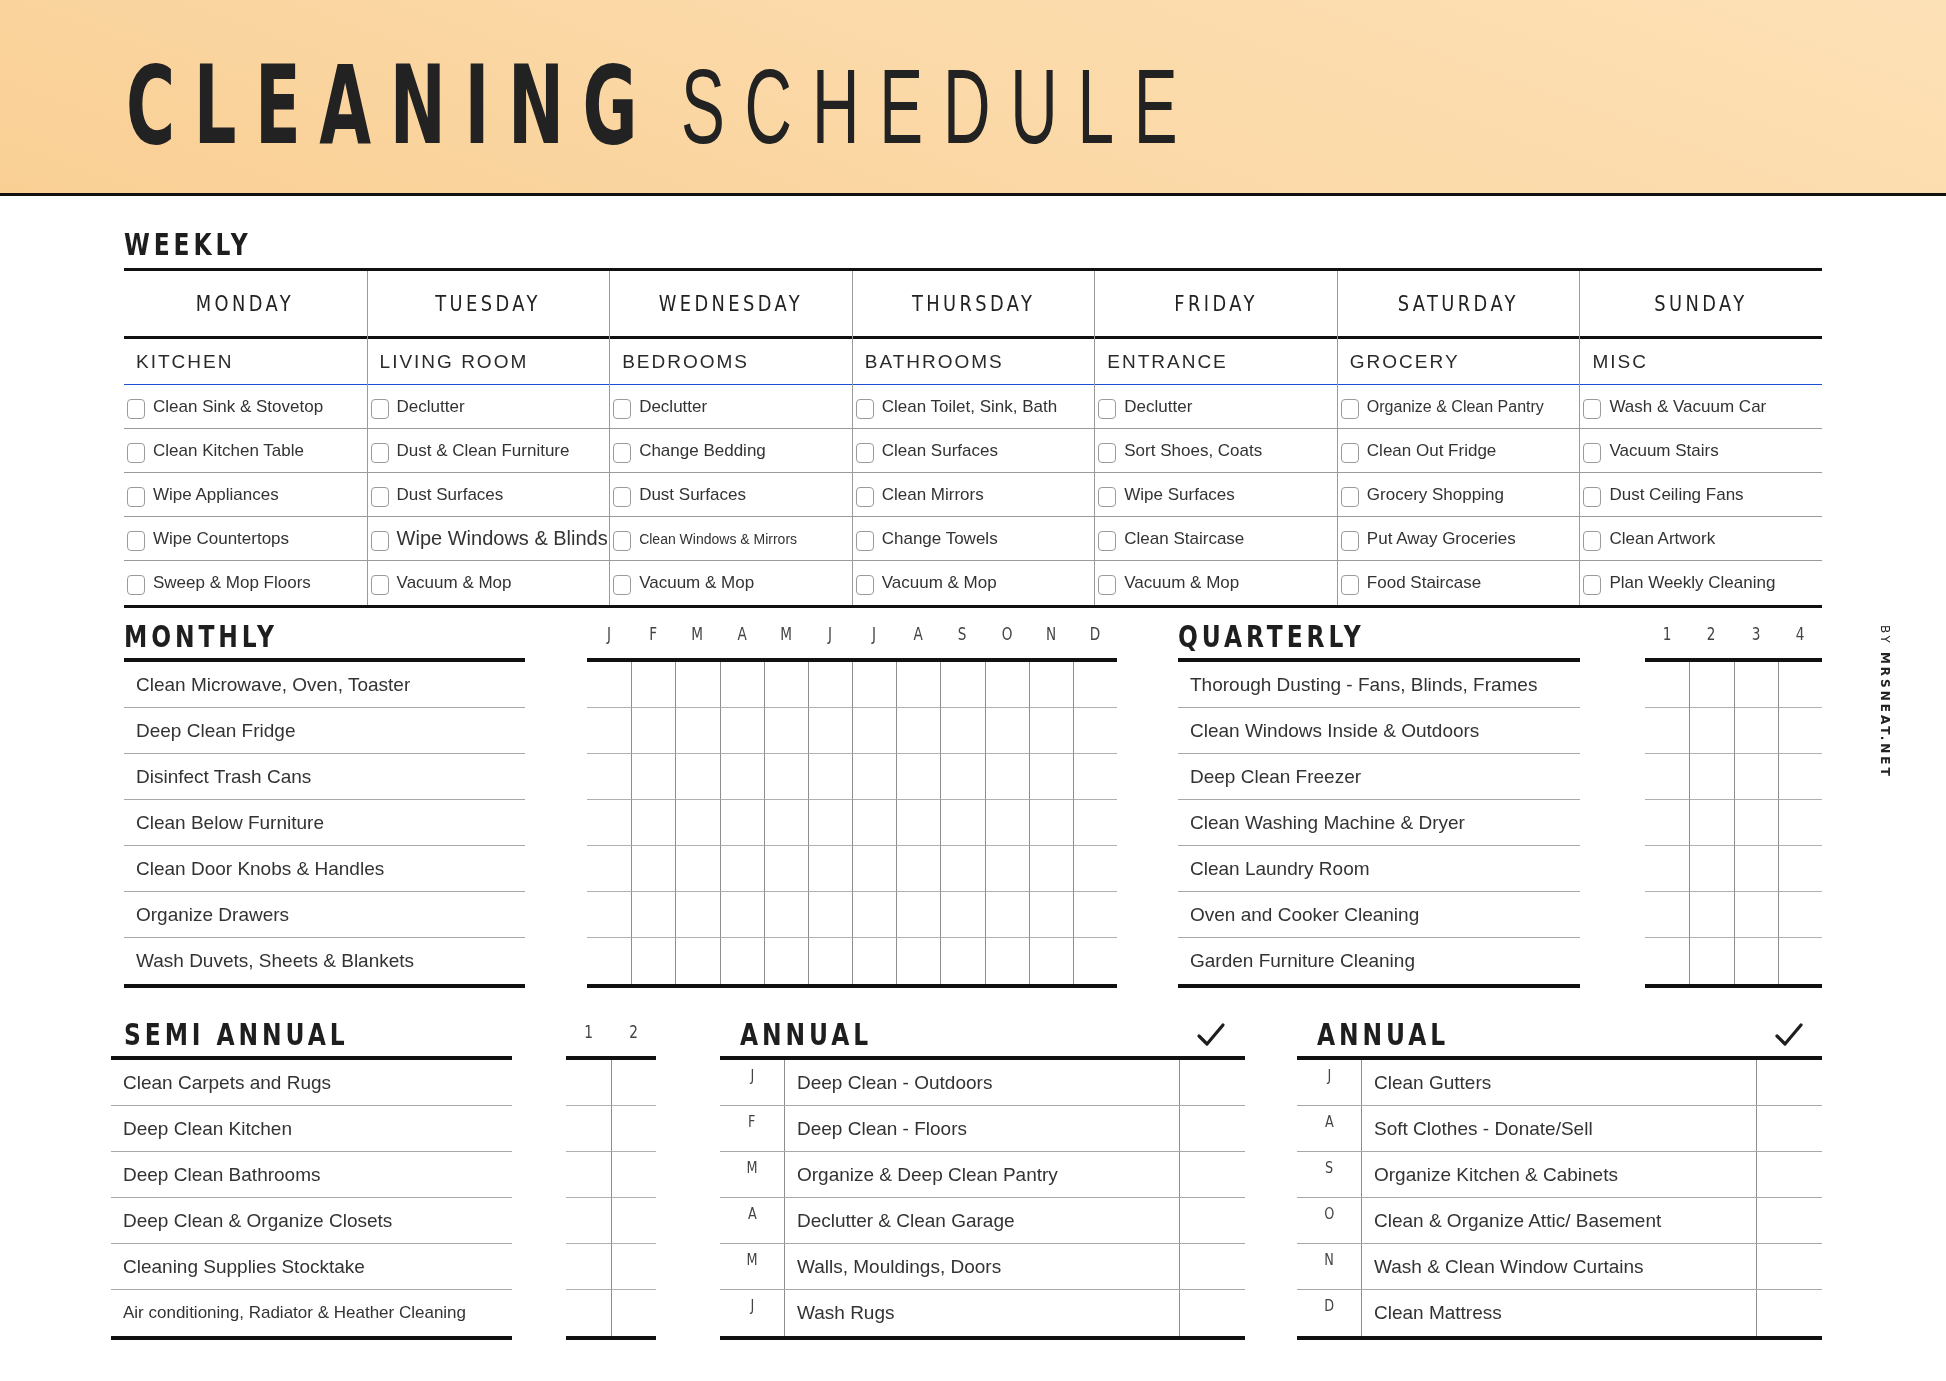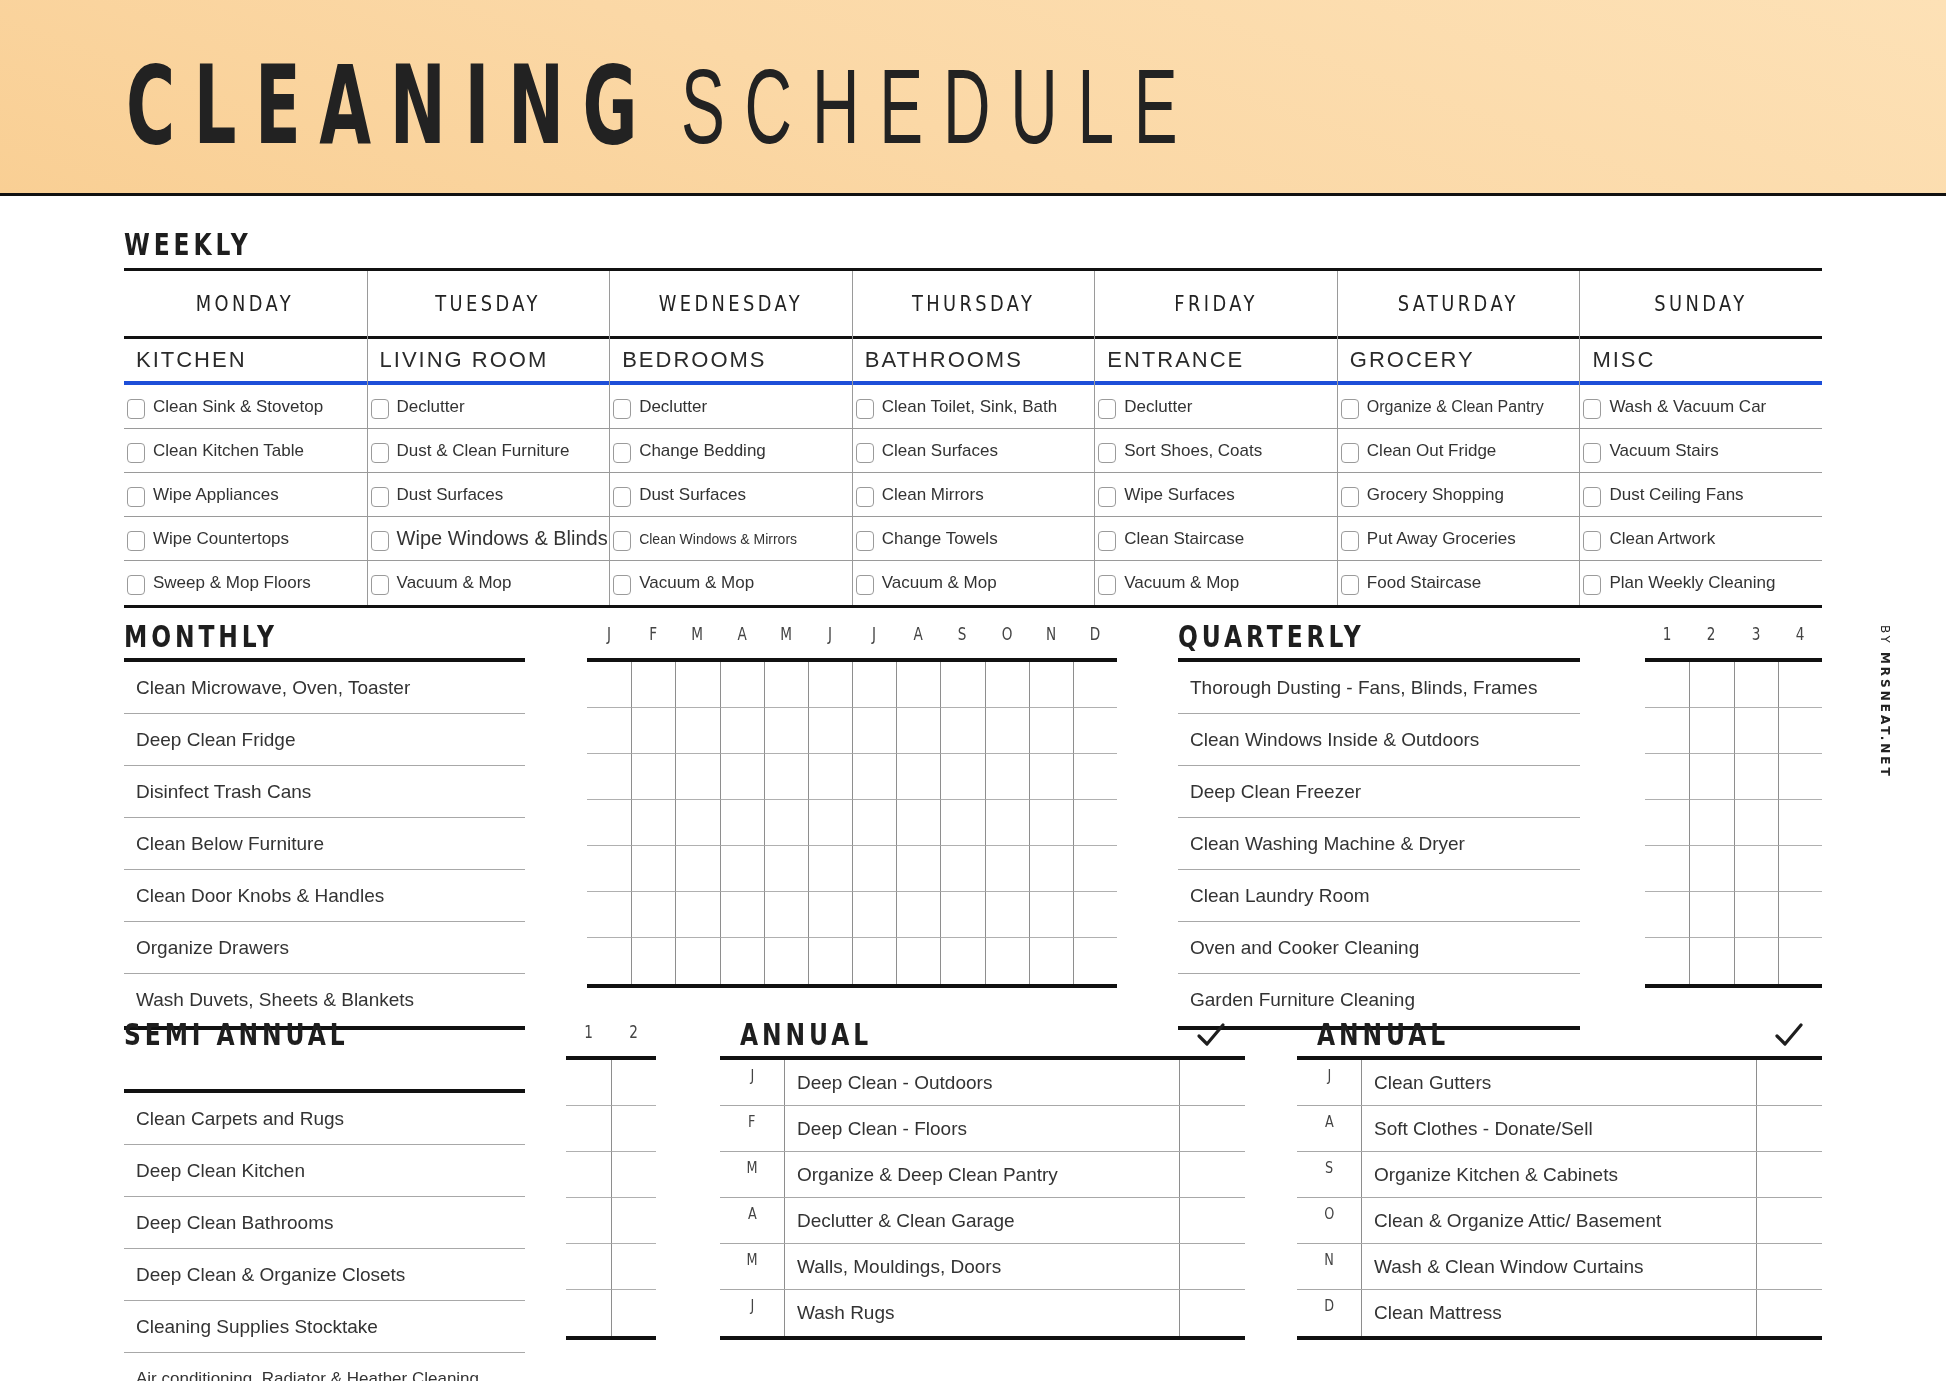--- a/index.html
+++ b/index.html
@@ -43,42 +43,42 @@
   .wk-col { border-left: 1px solid #9a9a9a; }
   .wk-col:first-child { border-left: none; }
   .wk-day {
     height: 68px; display: flex; align-items: center; justify-content: center;
     border-bottom: 3px solid #111;
     font-family: "DejaVu Sans", sans-serif; font-size: 21px; letter-spacing: 4px; color: #222;
   }
   .wk-day span { display: inline-block; transform: scaleX(0.85); }
   .wk-cat {
     height: 46px; display: flex; align-items: center; padding-left: 12px;
-    border-bottom: 4px solid #1d4ed8;
-    font-family: "Liberation Sans", sans-serif; font-size: 22px; letter-spacing: 2px; color: #2a2a2a;
+    border-bottom: 1px solid #1d4ed8;
+    font-family: "Liberation Sans", sans-serif; font-size: 19px; letter-spacing: 2px; color: #2a2a2a;
   }
   .wk-task {
     height: 44px; display: flex; align-items: center; padding-left: 2px;
     border-bottom: 1px solid #9a9a9a;
     font-family: "Liberation Sans", sans-serif; font-size: 17px; color: #333; white-space: nowrap; overflow: hidden;
   }
   .wk-task:last-child { border-bottom: none; }
   .wk-task .cb {
     width: 18px; height: 20px; border: 1.5px solid #9b9b9b; border-radius: 4px;
     margin: 4px 8px 0 1px; flex: 0 0 auto; background: #fff;
   }
   .wk-task .txt { display: inline-block; transform-origin: left center; }
   .wk-task .txt.small { font-size: 15px; }
 
   
   .list {
     position: absolute; border-top: 4px solid #111; border-bottom: 4px solid #111;
   }
   .list-row {
-    height: 52px; border-bottom: 1px solid #a8a8a8; display: flex; align-items: center;
+    height: 46px; border-bottom: 1px solid #a8a8a8; display: flex; align-items: center;
     padding-left: 12px; font-family: "Liberation Sans", sans-serif; font-size: 19px; color: #333;
     white-space: nowrap; overflow: hidden;
   }
   .list-row:last-child { border-bottom: none; }
   .list-row.small { font-size: 17px; }
 
   
   .grid {
     position: absolute; border-top: 4px solid #111; border-bottom: 4px solid #111;
     display: grid;
@@ -477,21 +477,21 @@
     <div class="grid-cell"></div>
     <div class="grid-cell"></div>
     <div class="grid-cell first lastrow"></div>
     <div class="grid-cell lastrow"></div>
     <div class="grid-cell lastrow"></div>
     <div class="grid-cell lastrow"></div>
   </div>
 
 <div class="section-title" style="left:124px; top:1018px;">SEMI ANNUAL</div>
 
-<div class="list" style="left:124px; top:1056px; width:401px;margin-top:33px;">
+<div class="list" style="left:111px; top:1056px; width:401px;">
   <div class="list-row">Clean Carpets and Rugs</div>
   <div class="list-row">Deep Clean Kitchen</div>
   <div class="list-row">Deep Clean Bathrooms</div>
   <div class="list-row">Deep Clean &amp; Organize Closets</div>
   <div class="list-row">Cleaning Supplies Stocktake</div>
   <div class="list-row small">Air conditioning, Radiator &amp; Heather Cleaning</div>
 </div>
 
 <div class="col-labels" style="left:566px; top:1022px; width:90px; grid-template-columns:repeat(2,1fr);">
   <div class="col-label">1</div>

